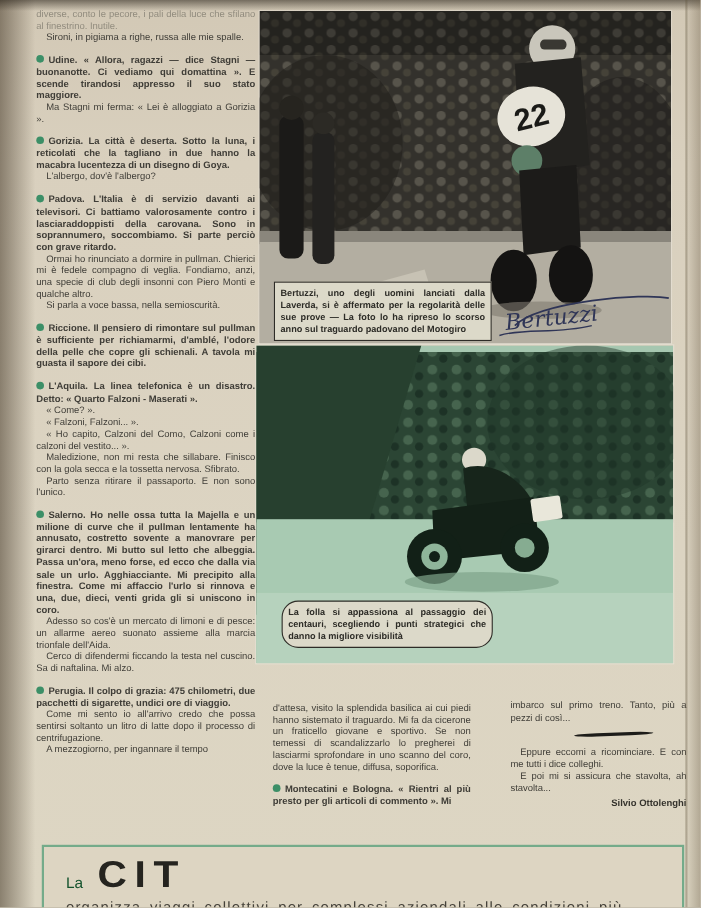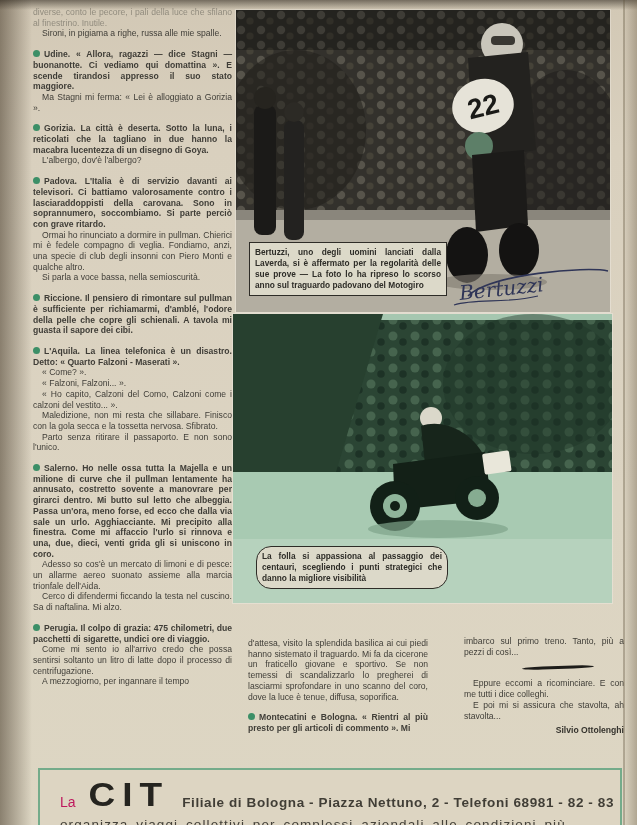--- a/index.html
+++ b/index.html
@@ -31,30 +31,30 @@
        margin:9px 18px 9px 58px;transform:rotate(-2deg);}
 
   
   .photo{position:absolute;box-shadow:0 0 0 1px rgba(255,255,255,.25);}
   .photo1{left:236px;top:10px;width:374px;height:302px;}
   .photo2{left:233px;top:314px;width:379px;height:289px;}
   .photo svg{display:block;width:100%;height:100%;}
 
   .caption{position:absolute;border:1px solid #2e2c27;background:#dcd9c9;color:#2d2c27;
        font-size:8.3px;font-weight:bold;line-height:11px;padding:4px 5px;text-align:justify;}
-  .caption1{left:249px;top:242px;width:186px;}
+  .caption1{left:249px;top:256px;width:186px;}
   .caption2{left:256px;top:546px;width:180px;border-radius:15px;}
 
   .signature{position:absolute;left:446px;top:258px;width:170px;height:56px;}
 
   
   .ad{position:absolute;left:38px;top:768px;width:584px;height:80px;
       border:2px solid #74ab8a;background:#ddd5c2;padding:10px 16px 0 20px;box-sizing:border-box;}
   .ad-line1{display:flex;align-items:baseline;gap:13px;white-space:nowrap;}
-  .ad-la{font-size:14px;color:#be185d;margin-top:12px;}
+  .ad-la{font-size:14px;color:#14532d;margin-top:12px;}
   .ad-brand{font-size:37px;font-weight:bold;letter-spacing:7px;color:#25241f;
       transform:scaleY(.92);line-height:30px;}
   .ad-rest{font-size:13.5px;font-weight:bold;color:#413e36;letter-spacing:.6px;}
   .ad-line2{margin-top:7px;font-size:13.5px;color:#45423a;letter-spacing:1.1px;word-spacing:3px;}
 </style>
 </head>
 <body>
 
 <div class="page">
 
@@ -179,21 +179,20 @@
     <div class="divider"></div>
     <p class="par ind"><span>Eppure eccomi a ricominciare. E con me tutti i dice colleghi.</span></p>
     <p class="par ind"><span>E poi mi si assicura che stavolta, ah stavolta...</span></p>
     <p class="par author">Silvio Ottolenghi</p>
   </div>
 
   <div class="ad">
     <div class="ad-line1">
       <span class="ad-la">La</span>
       <span class="ad-brand">CIT</span>
-      <span class="ad-rest">Filiale di Bologna - Piazza Nettuno, 2 - Telefoni 68981 - 82 - 83</span>
     </div>
     <div class="ad-line2">organizza viaggi collettivi per complessi aziendali alle condizioni più vantaggiose.</div>
   </div>
 
   <div class="edge-left"></div>
   <div class="edge-top"></div>
   <div class="crease"></div>
   <div class="edge-right"></div>
 
 </div>

